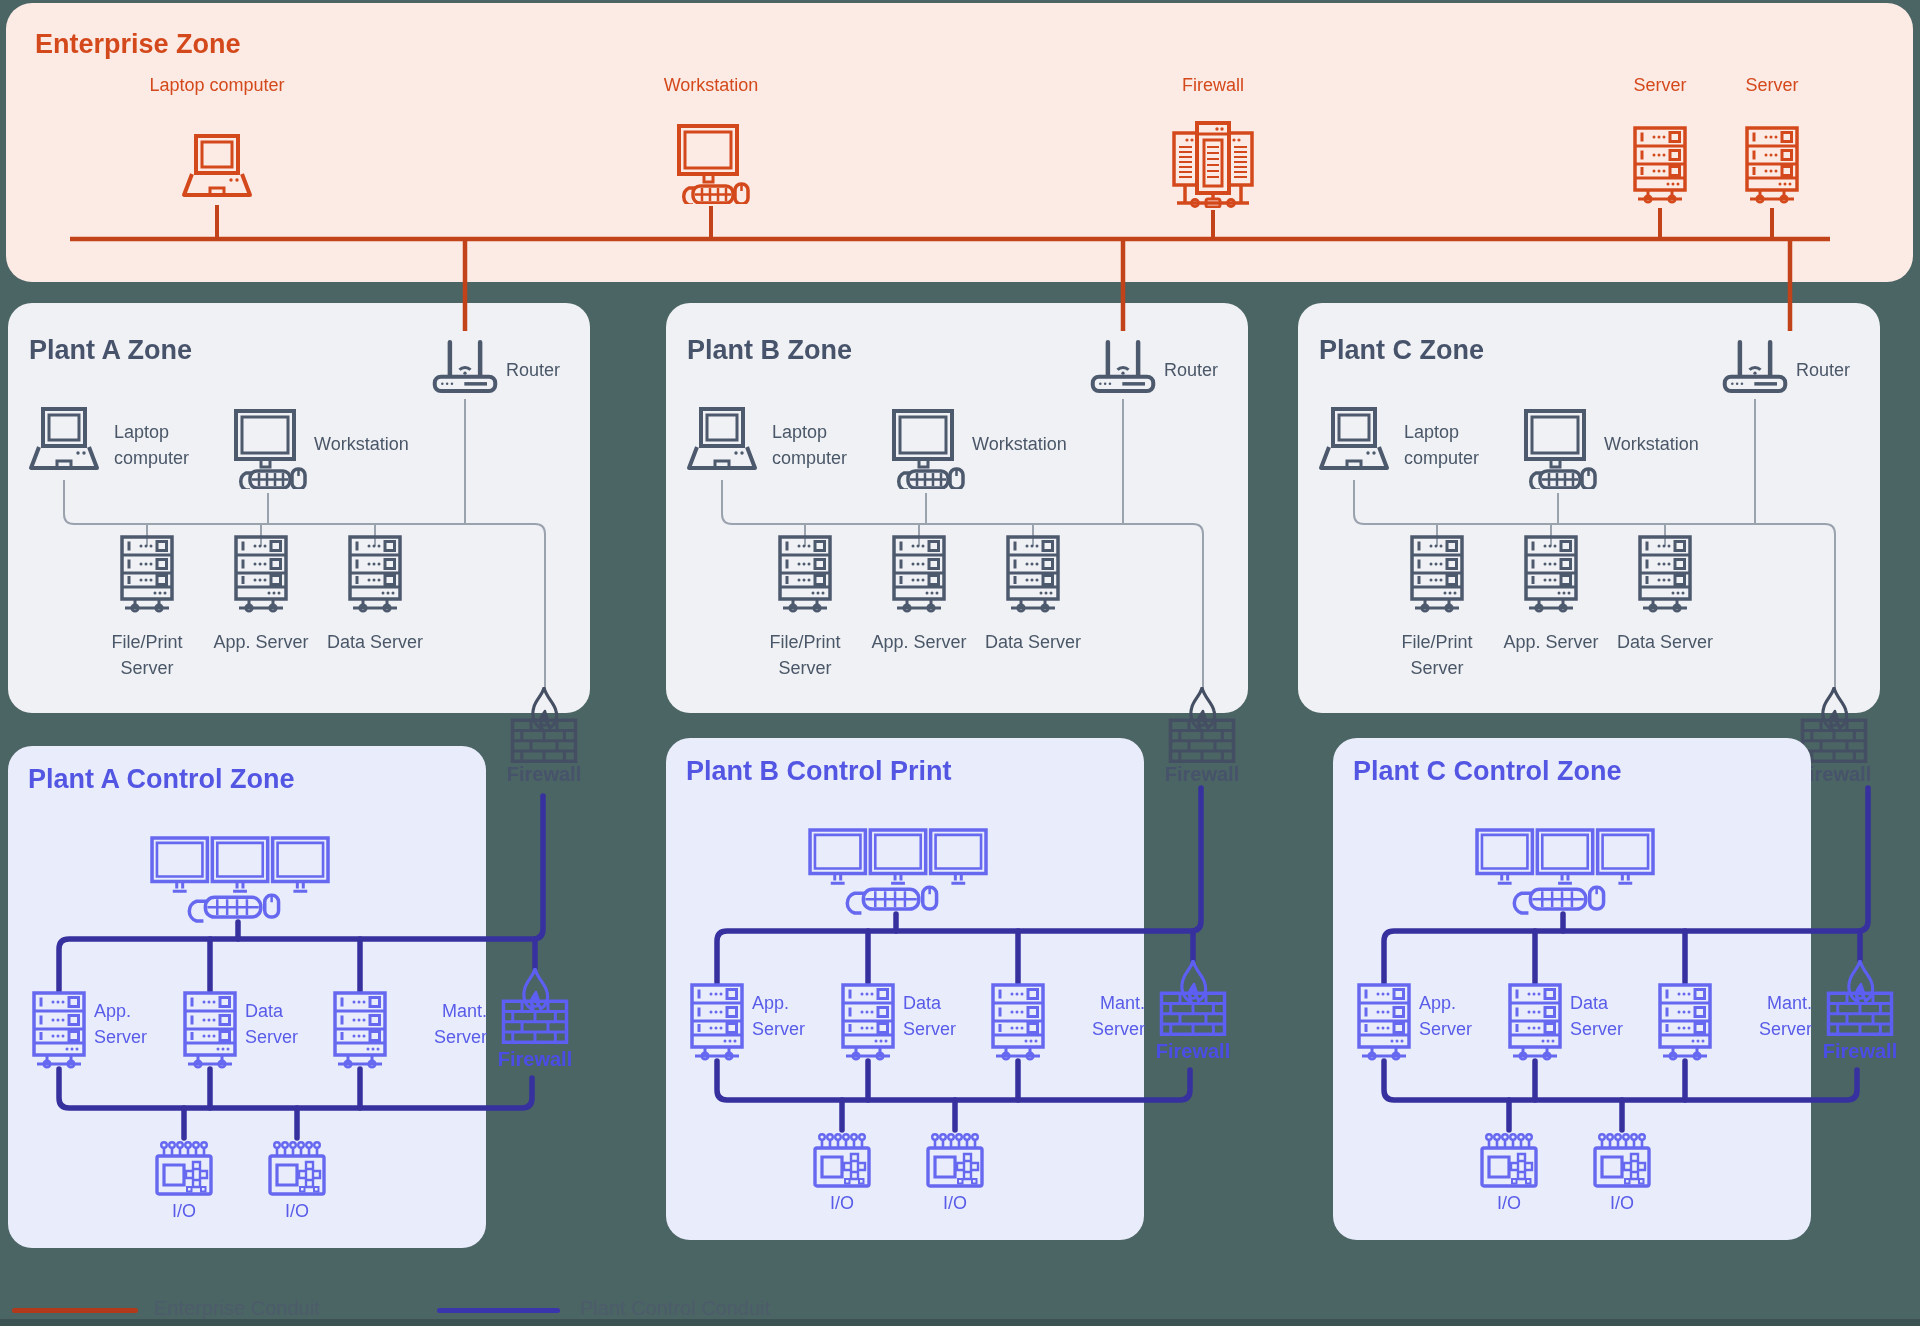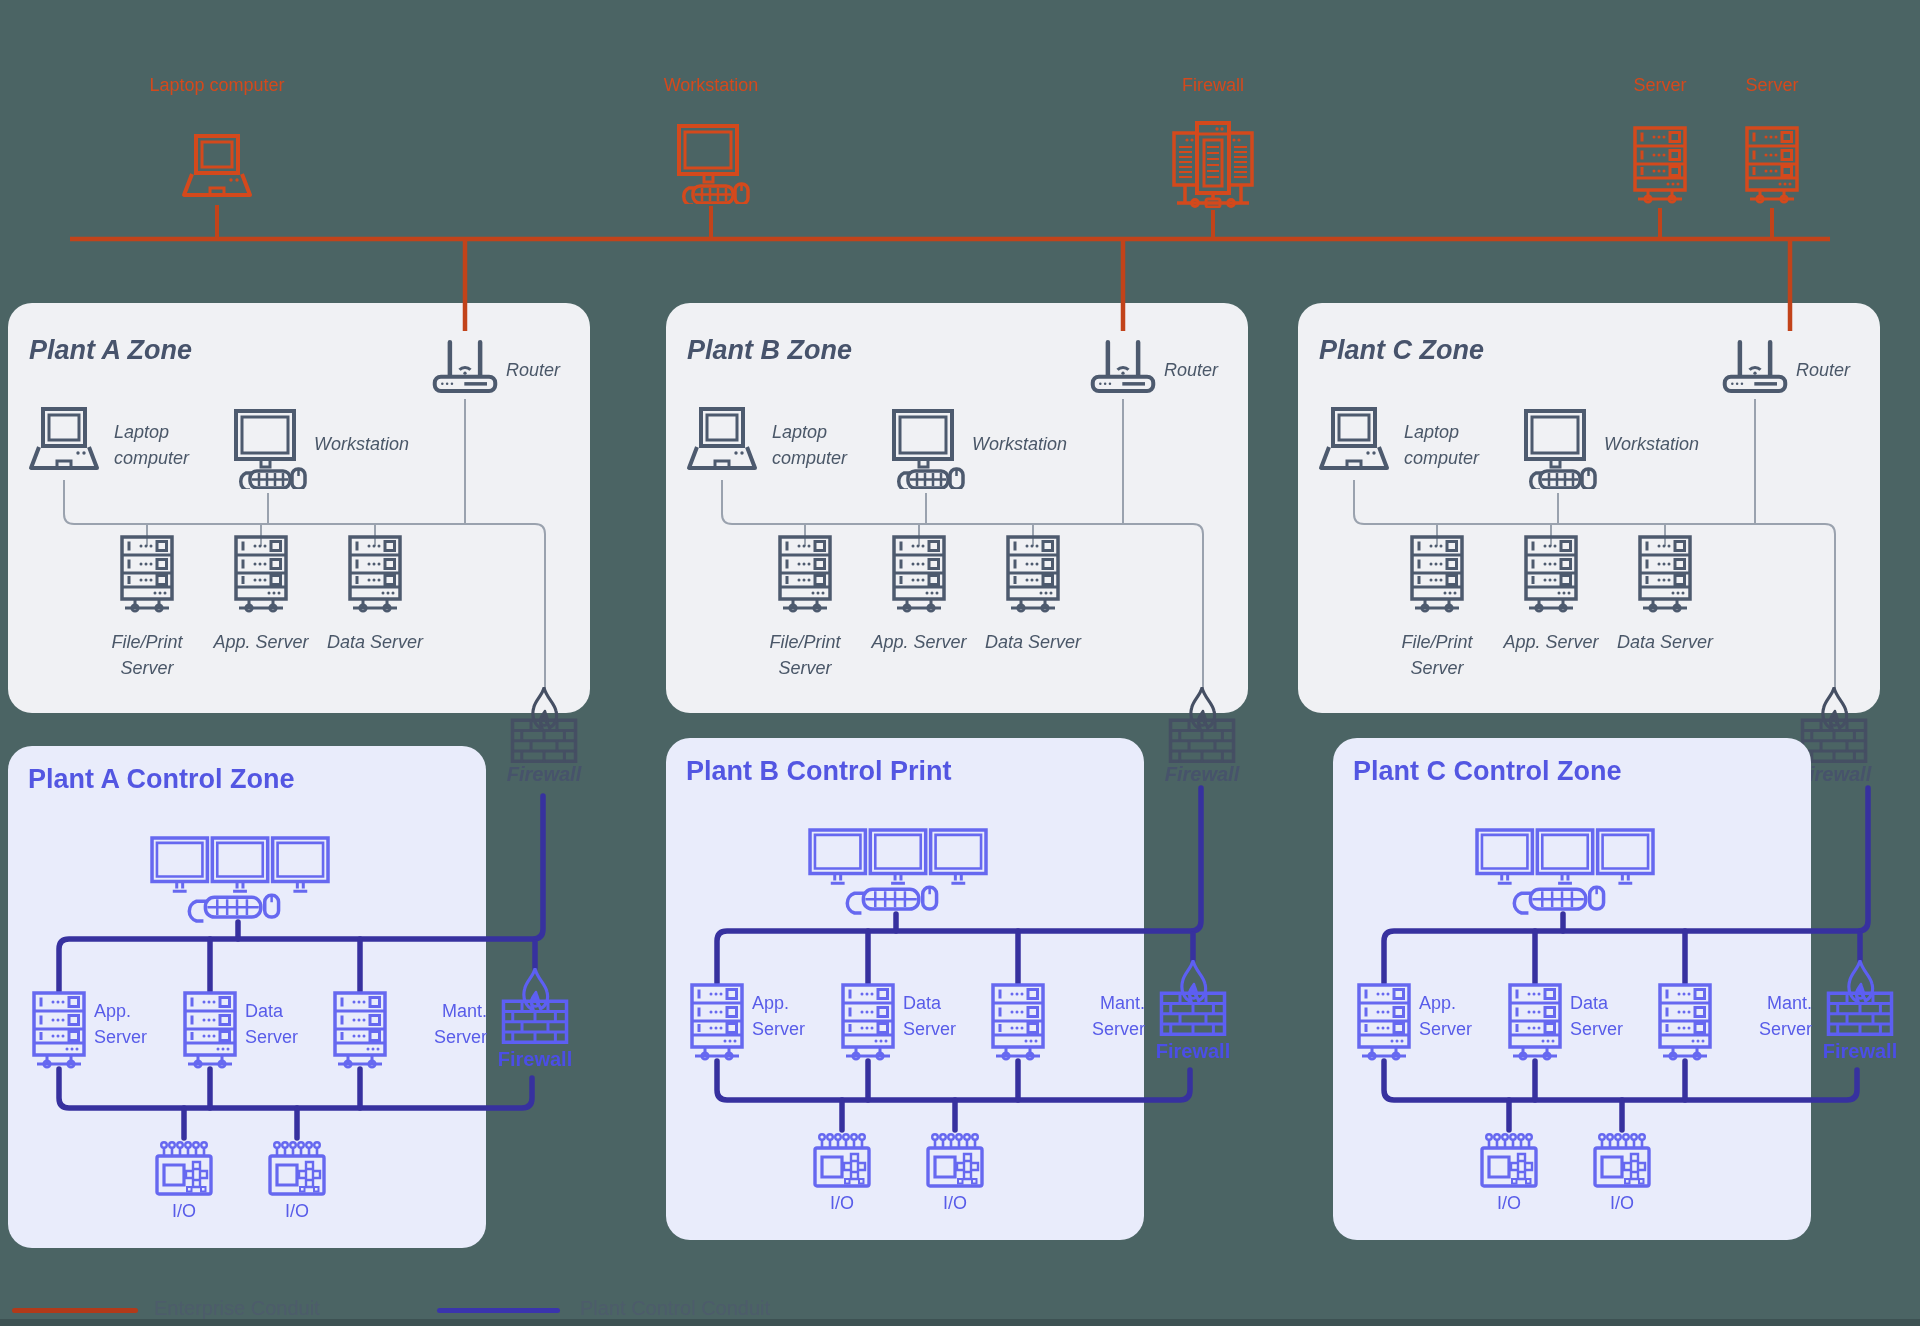--- a/index.html
+++ b/index.html
@@ -6,21 +6,21 @@
   #canvas{position:relative;width:1920px;height:1326px;overflow:hidden;
     background:var(--canvasBg,#4b6464);
     font-family:"Liberation Sans", sans-serif;}
   .abs{position:absolute;}
   svg{display:block;}
   svg *{vector-effect:non-scaling-stroke;}
 
   
   .panel{position:absolute;border-radius:26px;}
   #ent-panel{left:6px;top:3px;width:1907px;height:279px;background:var(--entBg,#fcebe4);}
-  .col{position:absolute;width:582px;height:362px;top:303px;font-style:italic;}
+  .col{position:absolute;width:582px;height:362px;top:303px;}
   .pz-bg{left:0;top:0;width:582px;height:410px;background:var(--plantBg,#f0f1f4);border-radius:24px;}
   .ccol{position:absolute;width:478px;height:502px;top:738px;}
   .cz-bg{left:0;top:0;width:478px;height:502px;background:var(--ctrlBg,#e9ecfb);border-radius:24px;}
 
   
   .ztitle{position:absolute;font-size:27px;font-weight:bold;white-space:nowrap;}
   #ent-title{left:29px;top:26px;color:var(--entAccent,#d4491c);}
   .pz-title{left:21px;top:32px;color:var(--plantTitle,#47536b);}
   .cz-title{left:20px;top:18px;color:var(--ctrlTitle,#5356e2);}
   .lbl{position:absolute;font-size:18px;line-height:26px;color:var(--plantText,#4a5768);}
@@ -198,20 +198,23 @@
       <rect x="45" y="33" width="7" height="7" stroke="currentColor" stroke-width="2.4" fill="none"></rect>
       <rect x="38" y="42" width="7" height="7" stroke="currentColor" stroke-width="2.4" fill="none"></rect>
       <rect x="32" y="49" width="4.5" height="4.5" stroke="currentColor" stroke-width="2" fill="none"></rect>
       <rect x="46" y="49" width="4.5" height="4.5" stroke="currentColor" stroke-width="2" fill="none"></rect>
     </symbol>
   </defs>
 </svg>
 
 <div id="canvas">
 
+  <div class="panel" id="ent-panel">
+    <div class="ztitle" id="ent-title">Enterprise Zone</div>
+  </div>
   <div class="lbl ent-lbl abs" style="left:117px;">Laptop computer</div>
   <svg class="icon ent abs" style="left:179px;top:133px;" width="76" height="70">
       <use href="#i-laptop"></use>
     </svg>
 
   <div class="lbl ent-lbl abs" style="left:611px;">Workstation</div>
   <svg class="icon ent abs" style="left:671px;top:124px;" width="80" height="80">
       <use href="#i-workstation"></use>
     </svg>
 

